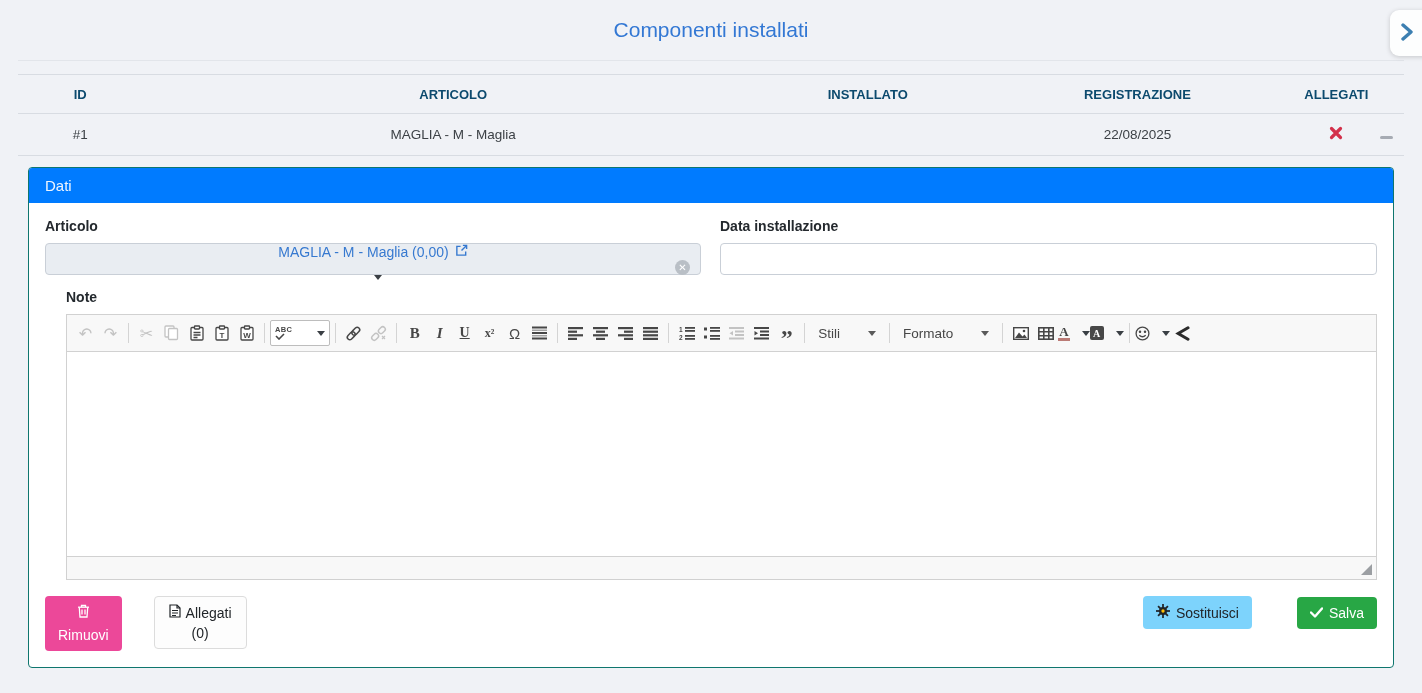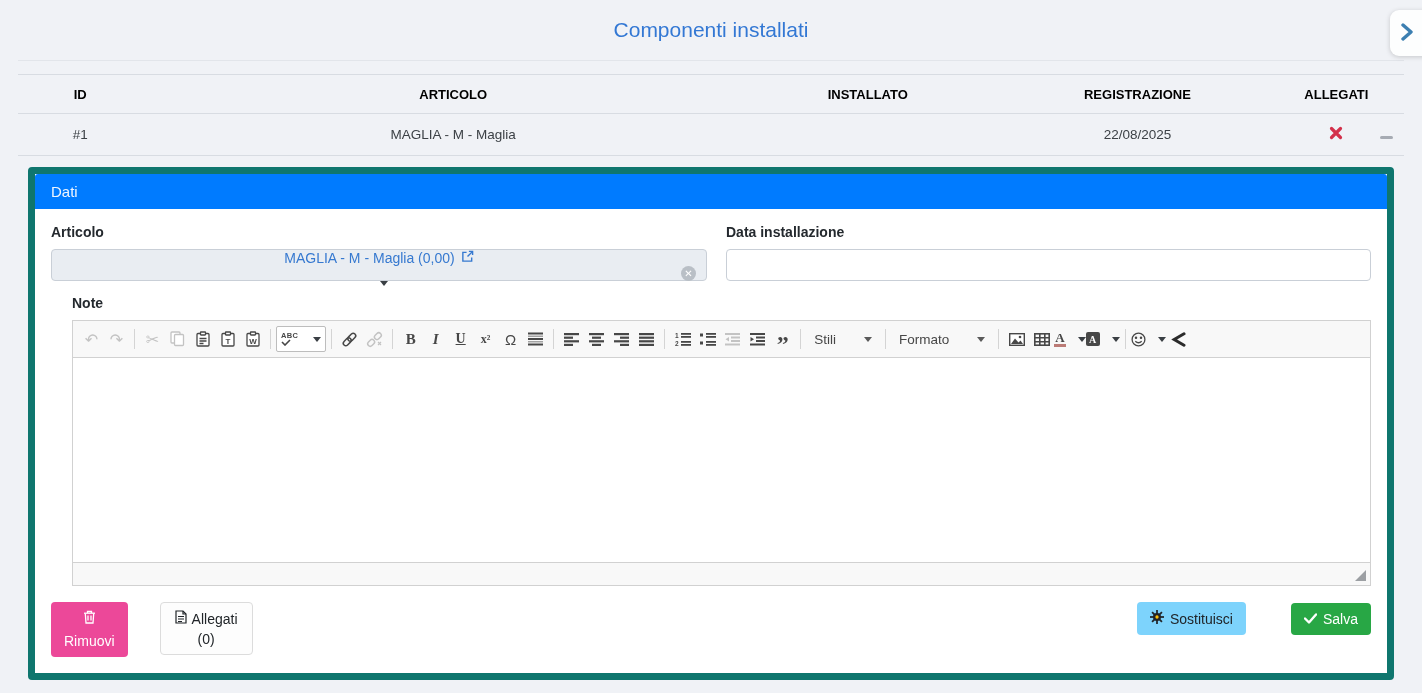--- a/index.html
+++ b/index.html
@@ -21,32 +21,32 @@
     position:absolute; top:10px; right:-10px; width:42px; height:46px;
     background:#fdfefe; border:none; border-radius:9px;
     box-shadow:0 1px 5px rgba(0,0,0,.18);
     display:flex; align-items:center; padding-left:9px; cursor:pointer;
   }
 
   
   table.comp-table { width:1386px; margin:13px 18px 0; border-collapse:collapse; }
   .comp-table th {
     border-top:1px solid #d8dce2; border-bottom:1px solid #d8dce2;
-    height:39px; font-size:13px; font-weight:bold; color:#000000; text-align:center;
+    height:39px; font-size:13px; font-weight:bold; color:#0c4a6e; text-align:center;
   }
   .comp-table td {
     border-bottom:1px solid #d8dce2;
     height:42px; font-size:13.5px; color:#3c4146; text-align:center;
   }
   .dash-ic { display:inline-block; width:13px; height:3px; border-radius:2px; background:#a6abb3; }
 
   
   .panel {
     margin:11px 28px 0; background:#fff;
-    border:7px solid #0f766e; border-radius:4px;
+    border:1px solid #0f766e; border-radius:4px;
   }
   .panel-head {
     background:#007bff; color:#eef5ff; font-size:15px;
     padding:9px 16px; border-radius:3px 3px 0 0;
   }
   .panel-body { padding:15px 16px 16px; }
 
   
   .form-row { display:flex; gap:19px; }
   .fg-articolo { flex:0 0 656px; }
@@ -72,21 +72,21 @@
   
   .note-block { margin-top:14px;padding-left:21px; }
   .editor { border:1px solid #d1d1d1; }
   .toolbar { background:#f8f8f8; border-bottom:1px solid #d1d1d1; padding:5px 6px; display:flex; align-items:center; }
   .tb { min-width:25px; height:25px; display:flex; align-items:center; justify-content:center; cursor:pointer; border-radius:2px; }
   .sep { width:1px; height:20px; background:#d4d4d4; margin:0 5px; }
   .glyph { font-size:16px; color:#474747; }
   .glyph.dis { color:#c3c3c3; }
   .combo { display:flex; align-items:center; gap:28px; padding:0 8px; height:25px; font-size:13.5px; color:#474747; cursor:pointer; }
   .combo .ccaret { border-top-color:#5a5a5a; margin-left:0; }
-  .spellbox { border:1px solid #bdbdbd; background:#fff; border-radius:2px; display:flex; align-items:center; padding:2px 4px; gap:6px; height:26px; cursor:pointer; }
+  .spellbox { border:1px solid #bdbdbd; background:#fff; border-radius:2px; display:flex; align-items:center; padding:2px 4px; gap:16px; height:26px; cursor:pointer; }
   .spellabc { display:flex; flex-direction:column; line-height:7px; }
   .spellabc b { font-size:7.5px; color:#474747; letter-spacing:.3px; }
   .serifB { font-family:"Liberation Serif", serif; font-weight:bold; font-size:15px; color:#474747; }
   .serifI { font-family:"Liberation Serif", serif; font-style:italic; font-weight:bold; font-size:15px; color:#474747; }
   .serifU { font-family:"Liberation Serif", serif; font-weight:bold; font-size:14px; color:#474747; text-decoration:underline; }
   .supx { font-family:"Liberation Serif", serif; font-weight:bold; font-size:12px; color:#474747; }
   .quoteg { font-family:"Liberation Serif", serif; font-weight:bold; font-size:24px; color:#474747; line-height:8px; margin-top:10px; }
   .acolor { font-family:"Liberation Serif", serif; font-weight:bold; font-size:13px; color:#474747; line-height:12px; border-bottom:3px solid #bb7b76; padding:0 1px; }
   .bgcolor { width:14px; height:14px; background:#474747; color:#fff; border-radius:2px; font-family:"Liberation Serif", serif; font-weight:bold; font-size:10px; display:flex; align-items:center; justify-content:center; }
   .content-area { height:204px; background:#fff; cursor:text; }

